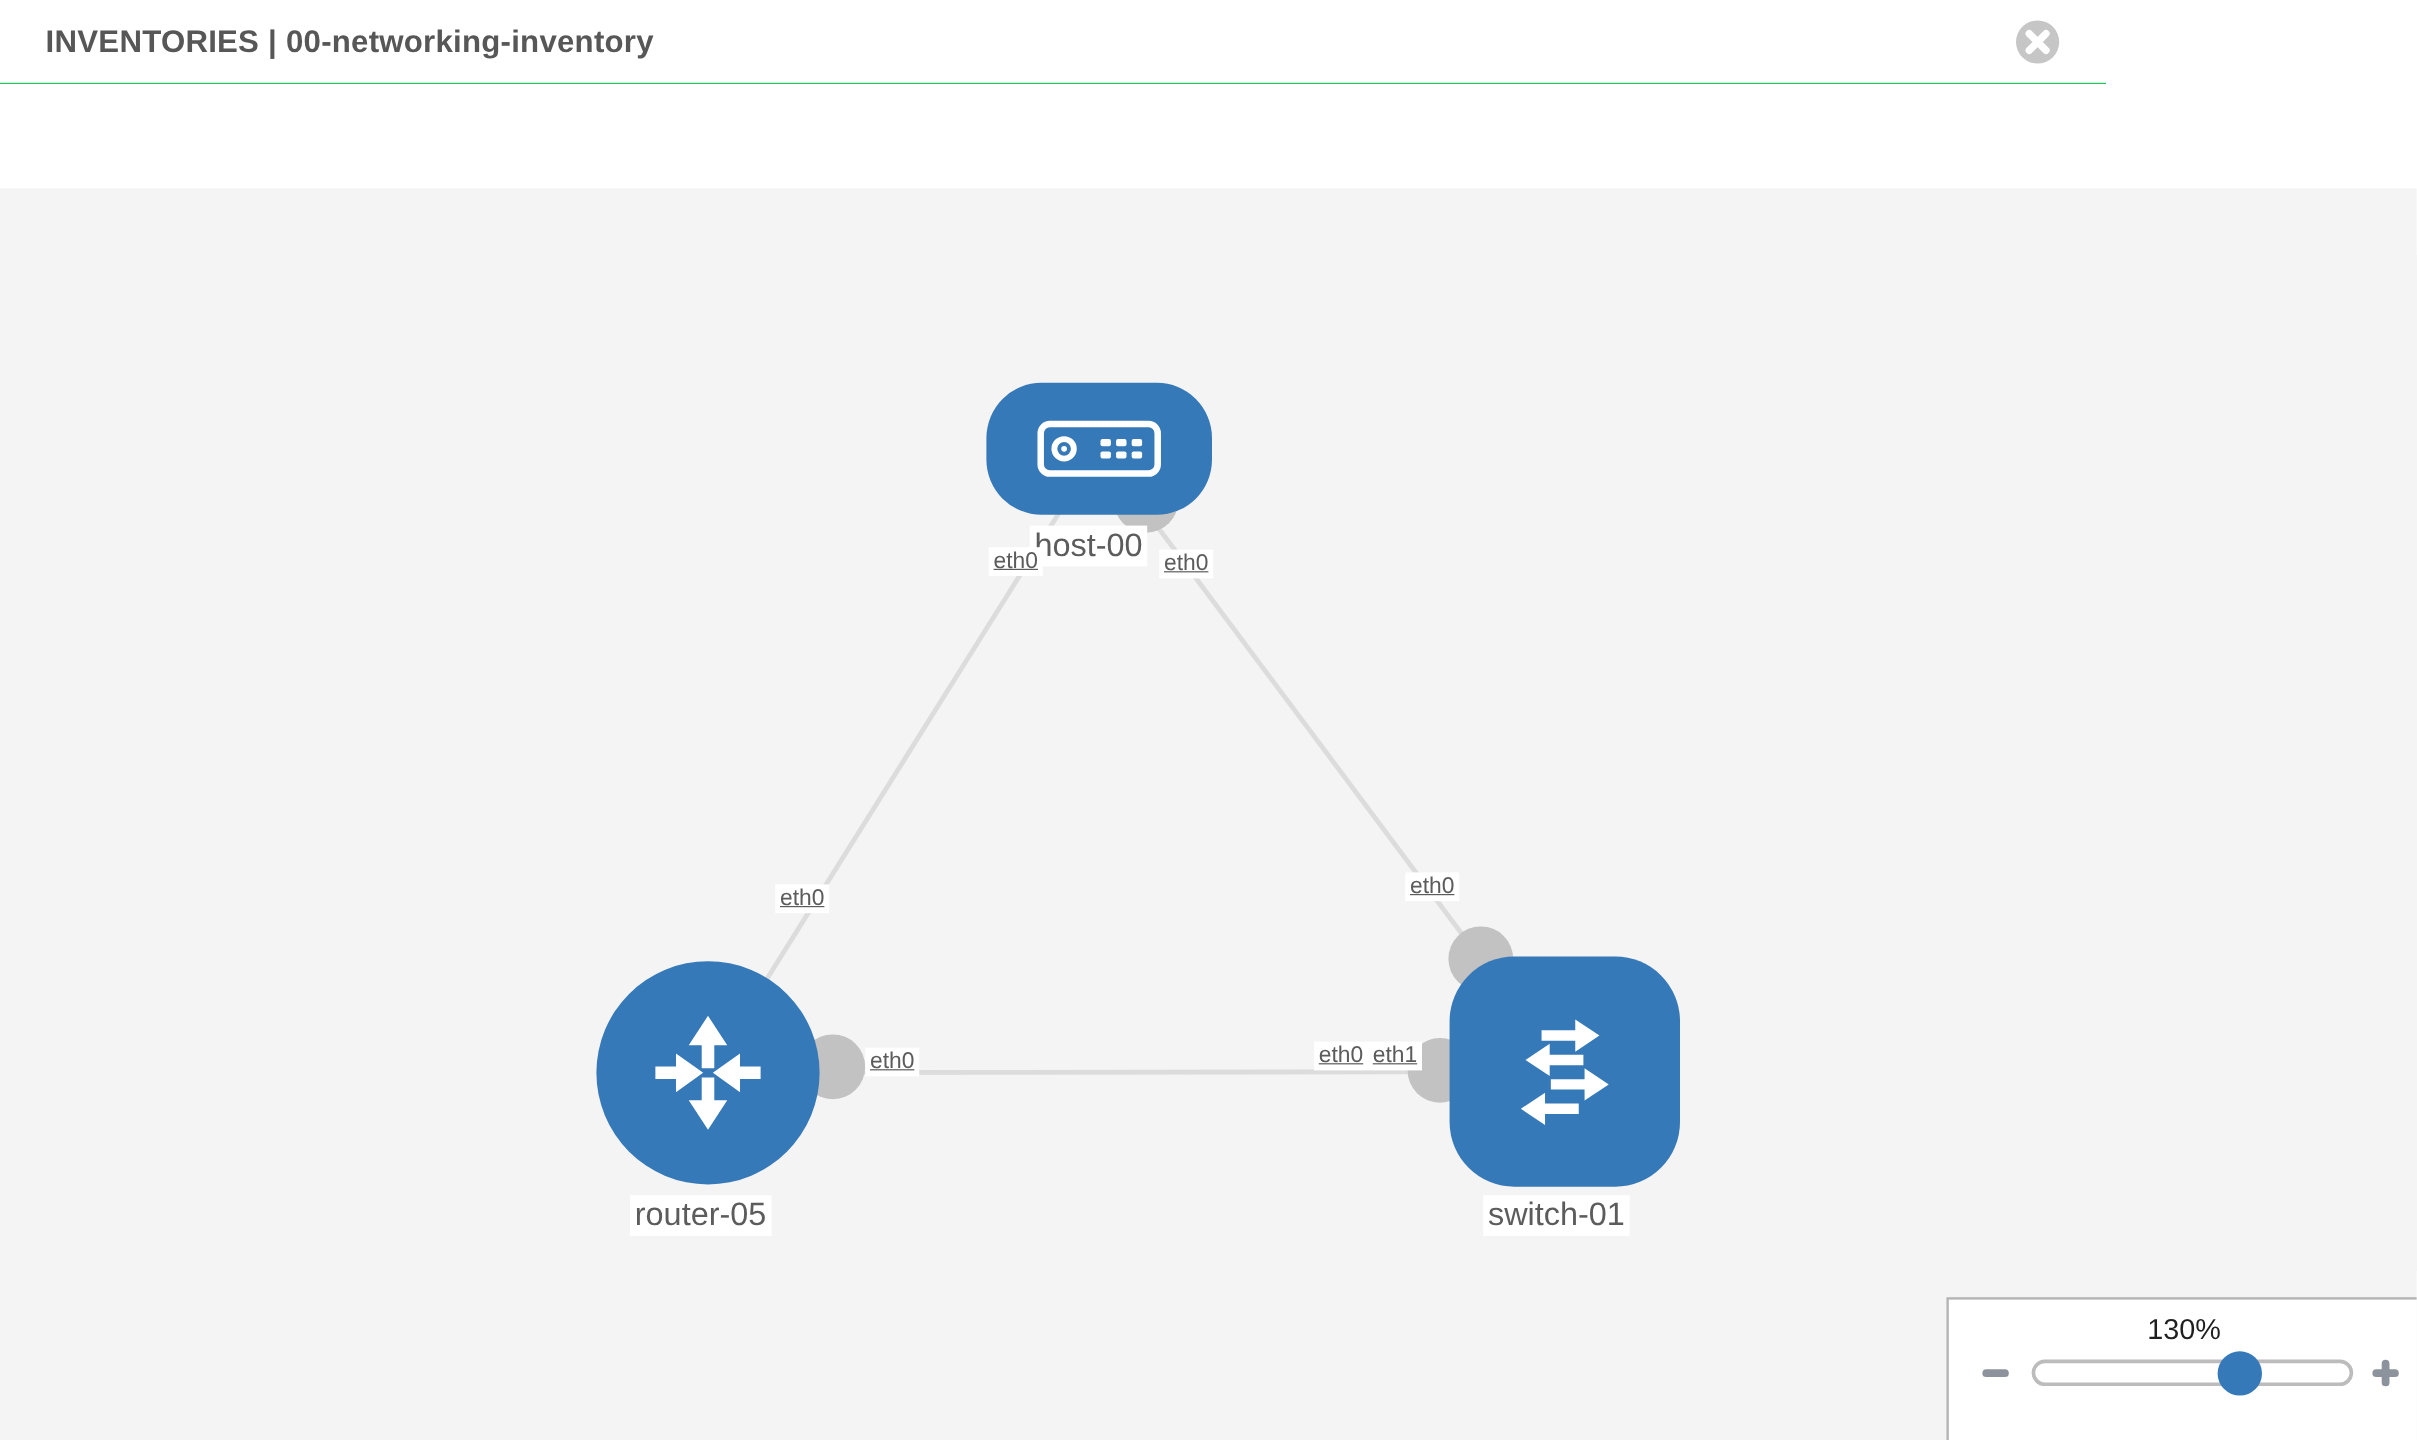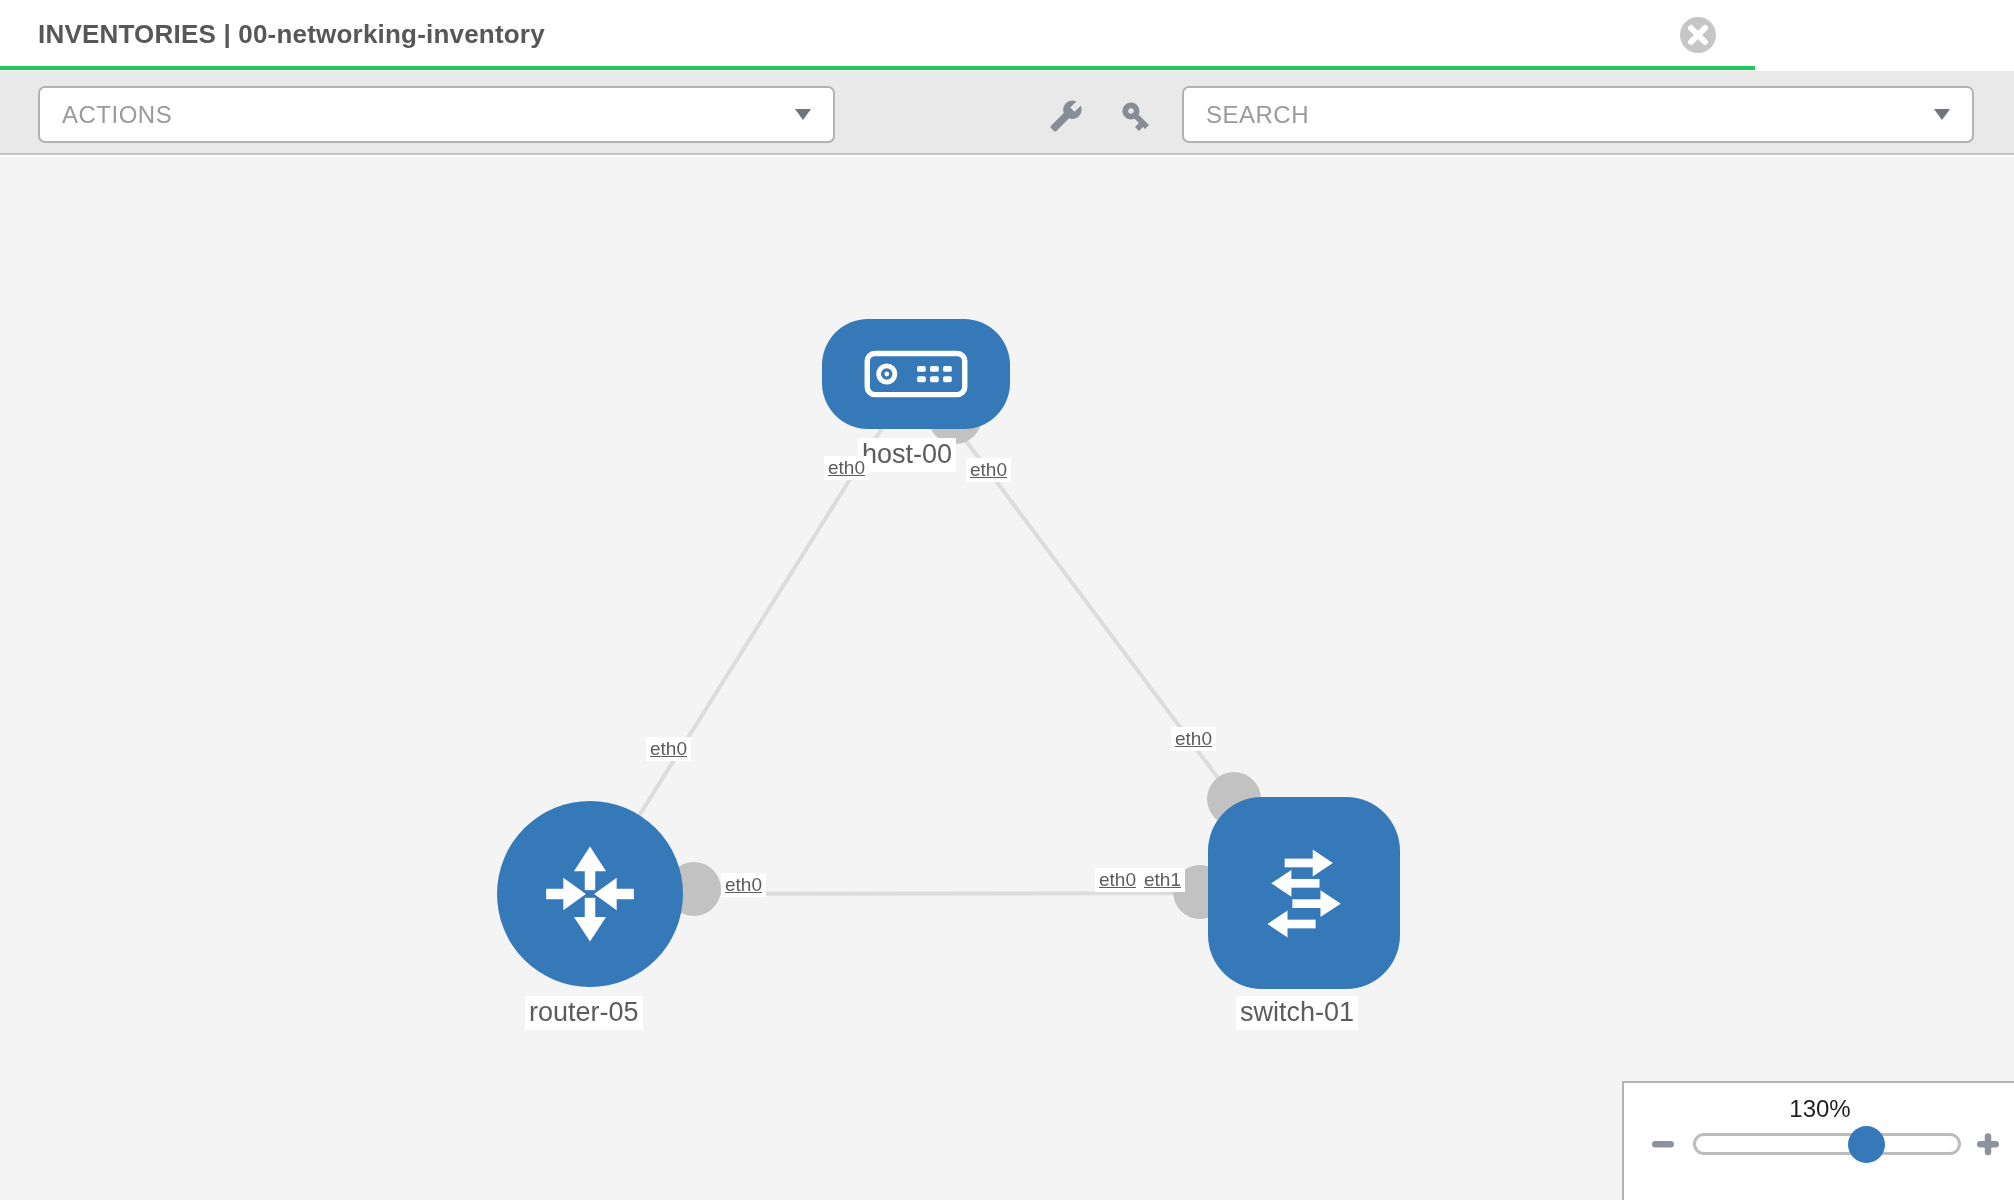--- a/index.html
+++ b/index.html
@@ -2,21 +2,21 @@
 <html><head>
 <meta charset="utf-8">
 <style>
   * { margin:0; padding:0; box-sizing:border-box; }
   html,body { width:2014px; height:1200px; overflow:hidden; background:#fff;
               font-family:"Liberation Sans","DejaVu Sans",sans-serif; }
   .app { position:relative; width:2014px; height:1200px; background:#fff; }
 
   
   .hdr { position:absolute; left:0; top:0; width:1755px; height:70px; background:#fff;
-         border-bottom:4px solid #22c55e;padding-left:28px; }
+         border-bottom:1px solid #22c55e;padding-left:28px; }
   .hdr h1 { position:absolute; left:38px; top:19px; font-size:26px; font-weight:bold;
             color:#575757; letter-spacing:.2px; }
   .close-btn { position:absolute; right:38px; top:16px; width:38px; height:38px; border:none;
                background:transparent; cursor:pointer; }
 
   
   .tbar { position:absolute; left:0; top:71px; width:2014px; height:84px; background:#e9e9e9;
           border-bottom:2px solid #c6c6c6; }
   .select { position:absolute; top:15px; height:57px; background:#fff;
             border:2px solid #b3b3b3; border-radius:7px; display:flex; align-items:center;
@@ -71,42 +71,20 @@
   <div class="hdr">
     <h1>INVENTORIES | 00-networking-inventory</h1>
     <button class="close-btn">
       <svg width="38" height="38" viewBox="0 0 38 38">
         <circle cx="19" cy="19" r="18" fill="#c6c6c6"></circle>
         <path d="M12 12 L26 26 M26 12 L12 26" stroke="#fff" stroke-width="6" stroke-linecap="round"></path>
       </svg>
     </button>
   </div>
 
-  <div class="tbar">
-    <div class="select sel-actions">
-      <span class="lbl">ACTIONS</span>
-      <span class="caret"></span>
-    </div>
-
-    <button class="tool-btn tb-wrench">
-      <svg width="34" height="34" viewBox="0 0 24 24">
-        <path transform="translate(24,0) scale(-1,1)" fill="#878d96" d="M22.7 19l-9.1-9.1c.9-2.3.4-5-1.5-6.9-2-2-5-2.4-7.4-1.3L9 6 6 9 1.6 4.7C.4 7.1.9 10.1 2.9 12.1c1.9 1.9 4.6 2.4 6.9 1.5l9.1 9.1c.4.4 1 .4 1.4 0l2.3-2.3c.5-.4.5-1.1.1-1.4z"></path>
-      </svg>
-    </button>
-    <button class="tool-btn tb-key">
-      <svg width="34" height="34" viewBox="0 0 24 24">
-        <path transform="rotate(45 12 12)" fill="#878d96" fill-rule="evenodd" d="M12.65 10C11.83 7.67 9.61 6 7 6c-3.31 0-6 2.69-6 6s2.69 6 6 6c2.61 0 4.83-1.67 5.65-4H17v4h4v-4h2v-4H12.65zM7 14c-1.1 0-2-.9-2-2s.9-2 2-2 2 .9 2 2-.9 2-2 2z"></path>
-      </svg>
-    </button>
-
-    <div class="select sel-search">
-      <span class="lbl">SEARCH</span>
-      <span class="caret"></span>
-    </div>
-  </div>
 
   <div class="canvas">
 
     <svg class="links-svg" width="2014" height="1043" viewBox="0 0 2014 1043">
       <line x1="916" y1="217" x2="590" y2="737" stroke="#dcdcdc" stroke-width="4"></line>
       <line x1="916" y1="217" x2="1304" y2="736" stroke="#dcdcdc" stroke-width="4"></line>
       <line x1="590" y1="737" x2="1304" y2="736" stroke="#dcdcdc" stroke-width="4"></line>
     </svg>
 
     <div class="port" style="left:928px; top:233px;"></div>

